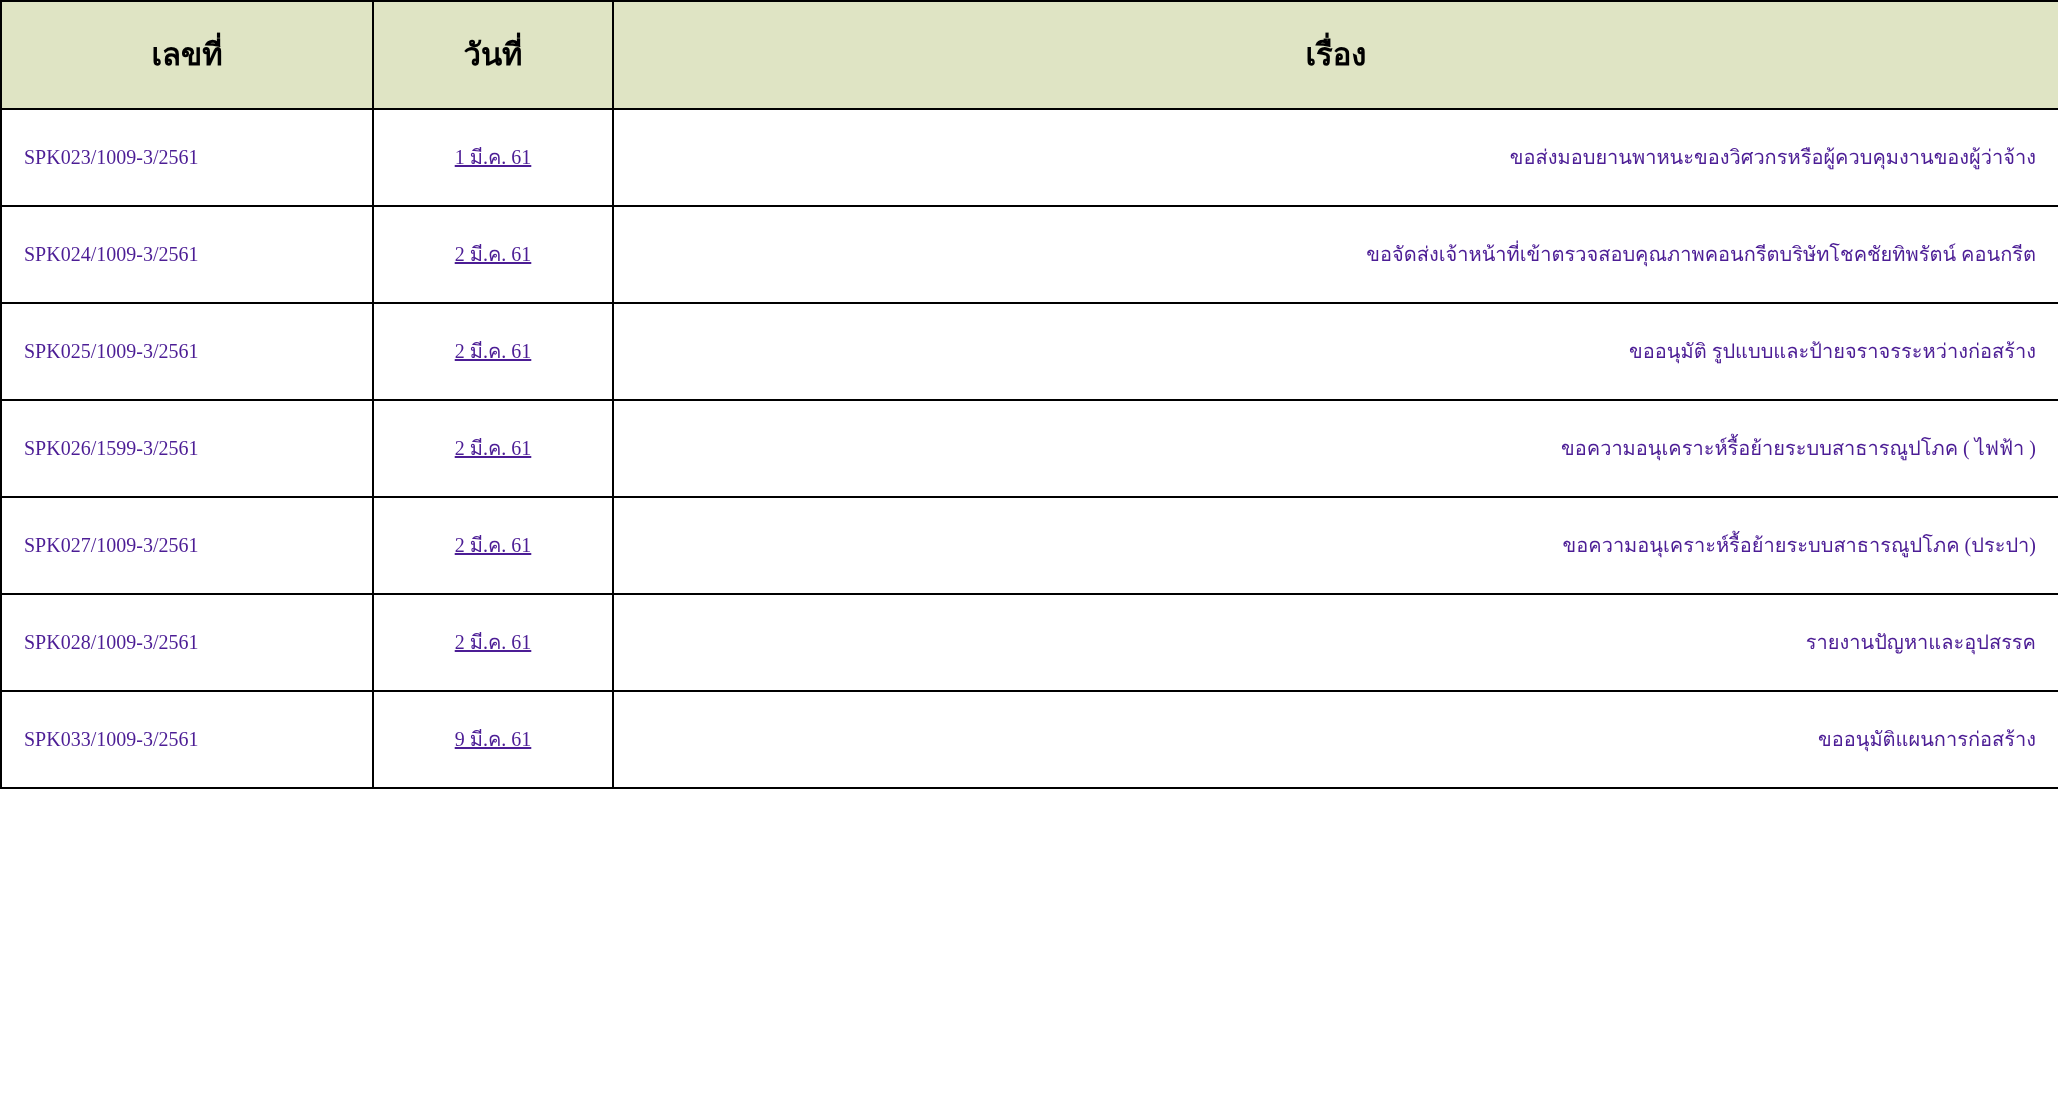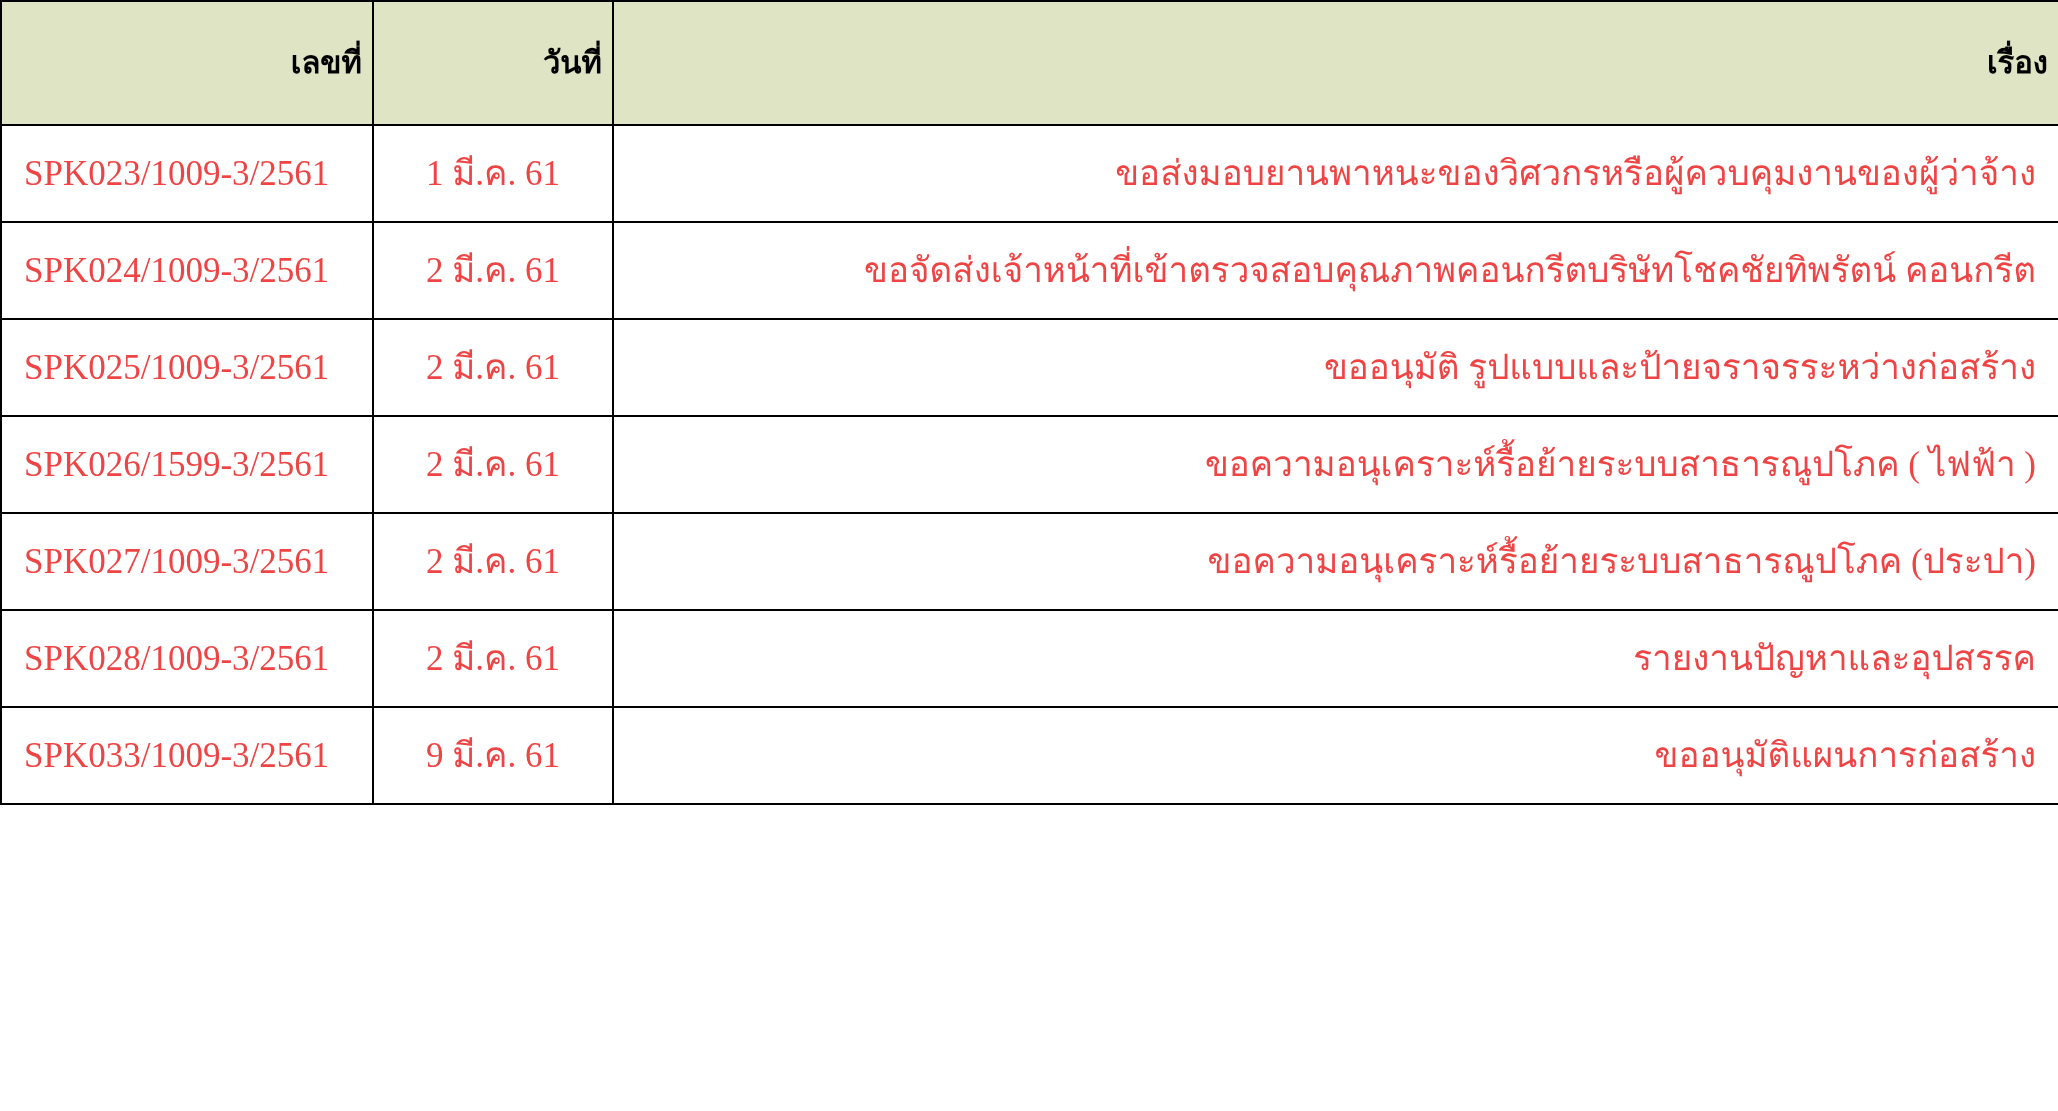--- a/index.html
+++ b/index.html
@@ -28,38 +28,39 @@
 
   table.letter-table th,
   table.letter-table td {
     border: 2px solid #000000;
     vertical-align: middle;
   }
   table.letter-table thead th {
     background: #dfe4c4;
     font-weight: bold;
     font-size: 31px;
-    text-align: right;
+    text-align: center;
     height: 100px;
-    padding: 11px 10px;
+    padding: 3px 10px;
     line-height: 1.2;
   }
   table.letter-table tbody td {
     height: 87px;
-    font-size: 35px;
+    font-size: 20px;
     padding: 4px 22px;
     line-height: 1.25;
-    color: #ef4444;
+    color: #4c1d95;
     background: #ffffff;
   }
   td.cell-no {
     text-align: left;
   }
   td.cell-date {
     text-align: center;
+    text-decoration: underline;
   }
   td.cell-subject {
     text-align: right;
   }
 </style>
 </head>
 <body>
 
 <div class="doc-wrap">
   <table class="letter-table">

